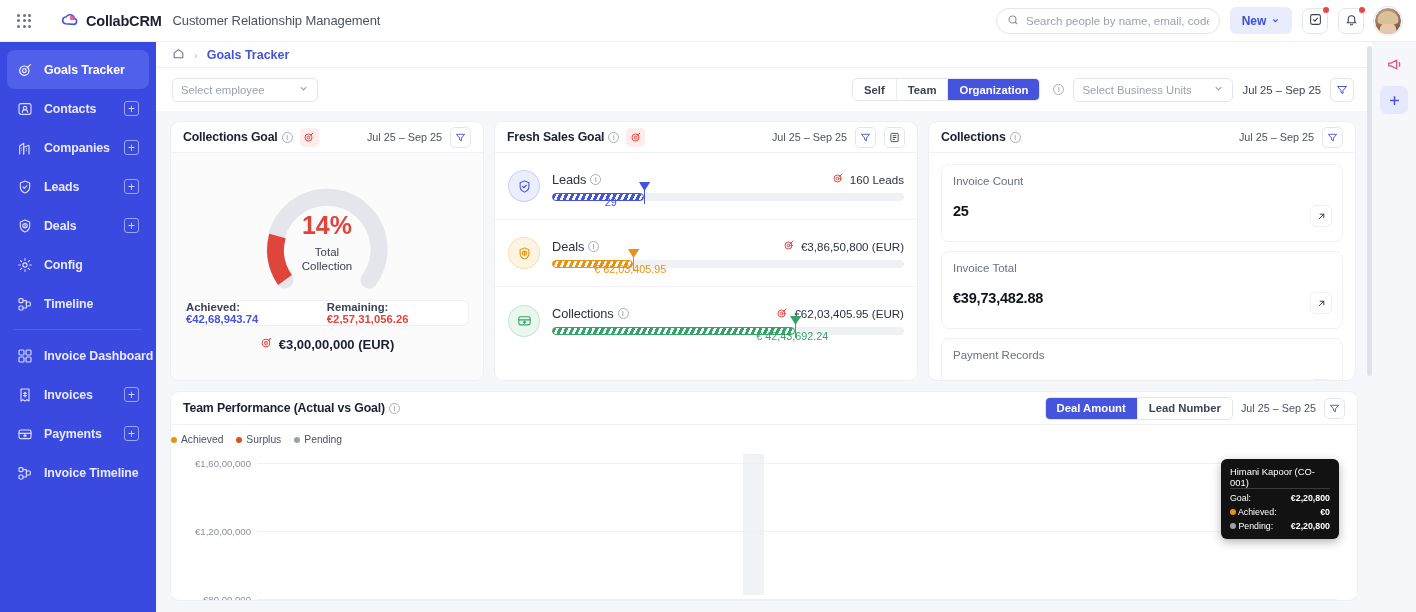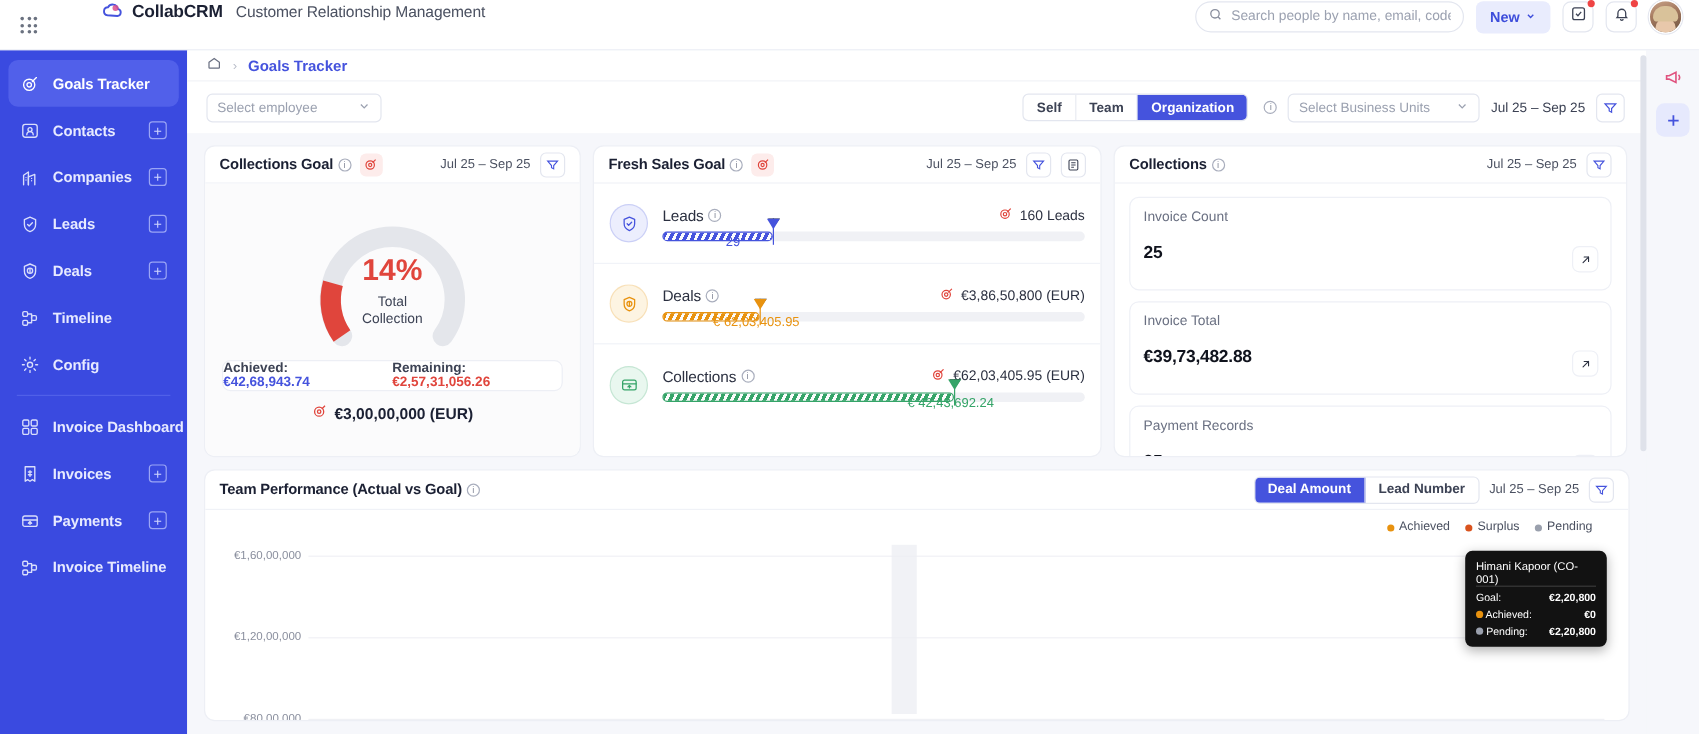--- a/index.html
+++ b/index.html
@@ -8,23 +8,22 @@
     font-family: "Liberation Sans", sans-serif;
     background: #f6f7fb;
     overflow: hidden;
     color: #1f2433;
   }
   .app { position: relative; width: 1416px; height: 612px; }
 
   
   .topbar {
     position: absolute; top: 0; left: 0; width: 1416px; height: 42px;
-    background: #ffffff; display: flex; align-items: flex-start;
+    background: #ffffff; display: flex; align-items: center;
     border-bottom: 1px solid #eceef5;
-    gap: 24px;
   }
   .grid-btn { width: 48px; height: 42px; display: flex; align-items: center; justify-content: center; cursor: pointer; }
   .grid-dots { display: grid; grid-template-columns: repeat(3, 3px); grid-template-rows: repeat(3, 3px); gap: 2.5px; }
   .grid-dots i { width: 3px; height: 3px; background: #6b7280; border-radius: 50%; display: block; }
   .brand { display: flex; align-items: center; gap: 7px; margin-left: 12px; }
   .brand-logo { width: 19px; height: 19px; position: relative; }
   .brand-name { font-size: 14.5px; font-weight: 700; color: #1b2033; letter-spacing: -0.2px; }
   .brand-sub { font-size: 13px; color: #4b5161; margin-left: 4px; letter-spacing: -0.1px; }
 
   .topbar-right { margin-left: auto; display: flex; align-items: center; gap: 10px; padding-right: 14px; }
@@ -173,21 +172,21 @@
   .kpi-value { font-size: 14.5px; font-weight: 700; color: #10131d; margin-top: 16px; letter-spacing: -0.2px; }
   .kpi-arrow {
     position: absolute; right: 10px; bottom: 14px; width: 22px; height: 22px;
     border: 1px solid #eef0f6; border-radius: 6px; background: #fff;
     display: flex; align-items: center; justify-content: center; cursor: pointer;
   }
 
   
   .perf-card { margin: 10px 14px 0 14px; background: #fff; border: 1px solid #edeff5; border-radius: 9px; height: 210px; overflow: hidden; }
   .perf-head { height: 33px; display: flex; align-items: center; padding: 0 12px; border-bottom: 1px solid #f0f2f7; justify-content: flex-end; }
-  .legend { display: flex; gap: 13px; justify-content: flex-end; padding: 9px 30px 0 0; }
+  .legend { display: flex; gap: 13px; padding: 9px 30px 0 0; }
   .legend span { display: flex; align-items: center; gap: 4px; font-size: 10.3px; color: #4b5161; }
   .ldot { width: 6px; height: 6px; border-radius: 50%; display: inline-block; }
   .plot { position: relative; height: 150px; margin: 0 12px; }
   .gridline { position: absolute; left: 74px; right: 8px; height: 1px; background: #f0f1f5; }
   .ytick { position: absolute; left: 0; width: 68px; text-align: right; font-size: 9.6px; color: #8a8f9e; transform: translateY(-50%); }
   .hover-bar { position: absolute; width: 21px; background: #eceef3; opacity: .75; }
   .tooltip {
     position: absolute; background: #121212; border-radius: 6px; padding: 7px 9px 8px;
     width: 118px; color: #fff; box-shadow: 0 3px 10px rgba(0,0,0,.3);
   }
@@ -326,36 +325,36 @@
             <circle cx="12" cy="11.5" r="3.3"></circle>
             <path d="M12 9v5"></path>
           </svg>
         </span>
         <span class="nav-label">Deals</span>
         <span class="nav-plus">+</span>
       </div>
       <div class="nav-item">
         <span class="nav-ico">
           <svg width="16" height="16" viewBox="0 0 24 24" fill="none" stroke="#d9defb" stroke-width="1.7" stroke-linecap="round" stroke-linejoin="round">
+            <circle cx="12" cy="12" r="3.2"></circle>
+            <path d="M12 2.5v2.4M12 19.1v2.4M21.5 12h-2.4M4.9 12H2.5M18.7 5.3l-1.7 1.7M7 17l-1.7 1.7M18.7 18.7L17 17M7 7L5.3 5.3"></path>
+          </svg>
+        </span>
+        <span class="nav-label">Config</span>
+      </div>
+      <div class="nav-item">
+        <span class="nav-ico">
+          <svg width="16" height="16" viewBox="0 0 24 24" fill="none" stroke="#d9defb" stroke-width="1.7" stroke-linecap="round" stroke-linejoin="round">
             <rect x="3" y="4" width="6" height="6" rx="1.6"></rect>
             <rect x="14" y="9" width="6" height="6" rx="1.6"></rect>
             <rect x="3" y="15" width="6" height="6" rx="1.6"></rect>
             <path d="M9 7h5v5M9 18h5v-3"></path>
           </svg>
         </span>
         <span class="nav-label">Timeline</span>
-      </div>
-      <div class="nav-item">
-        <span class="nav-ico">
-          <svg width="16" height="16" viewBox="0 0 24 24" fill="none" stroke="#d9defb" stroke-width="1.7" stroke-linecap="round" stroke-linejoin="round">
-            <circle cx="12" cy="12" r="3.2"></circle>
-            <path d="M12 2.5v2.4M12 19.1v2.4M21.5 12h-2.4M4.9 12H2.5M18.7 5.3l-1.7 1.7M7 17l-1.7 1.7M18.7 18.7L17 17M7 7L5.3 5.3"></path>
-          </svg>
-        </span>
-        <span class="nav-label">Config</span>
       </div>
       <div class="nav-divider"></div>
       <div class="nav-item">
         <span class="nav-ico">
           <svg width="16" height="16" viewBox="0 0 24 24" fill="none" stroke="#d9defb" stroke-width="1.7" stroke-linecap="round" stroke-linejoin="round">
             <rect x="3" y="3" width="7.5" height="7.5" rx="1.6"></rect>
             <rect x="13.5" y="3" width="7.5" height="7.5" rx="1.6"></rect>
             <rect x="3" y="13.5" width="7.5" height="7.5" rx="1.6"></rect>
             <rect x="13.5" y="13.5" width="7.5" height="7.5" rx="1.6"></rect>
           </svg>

